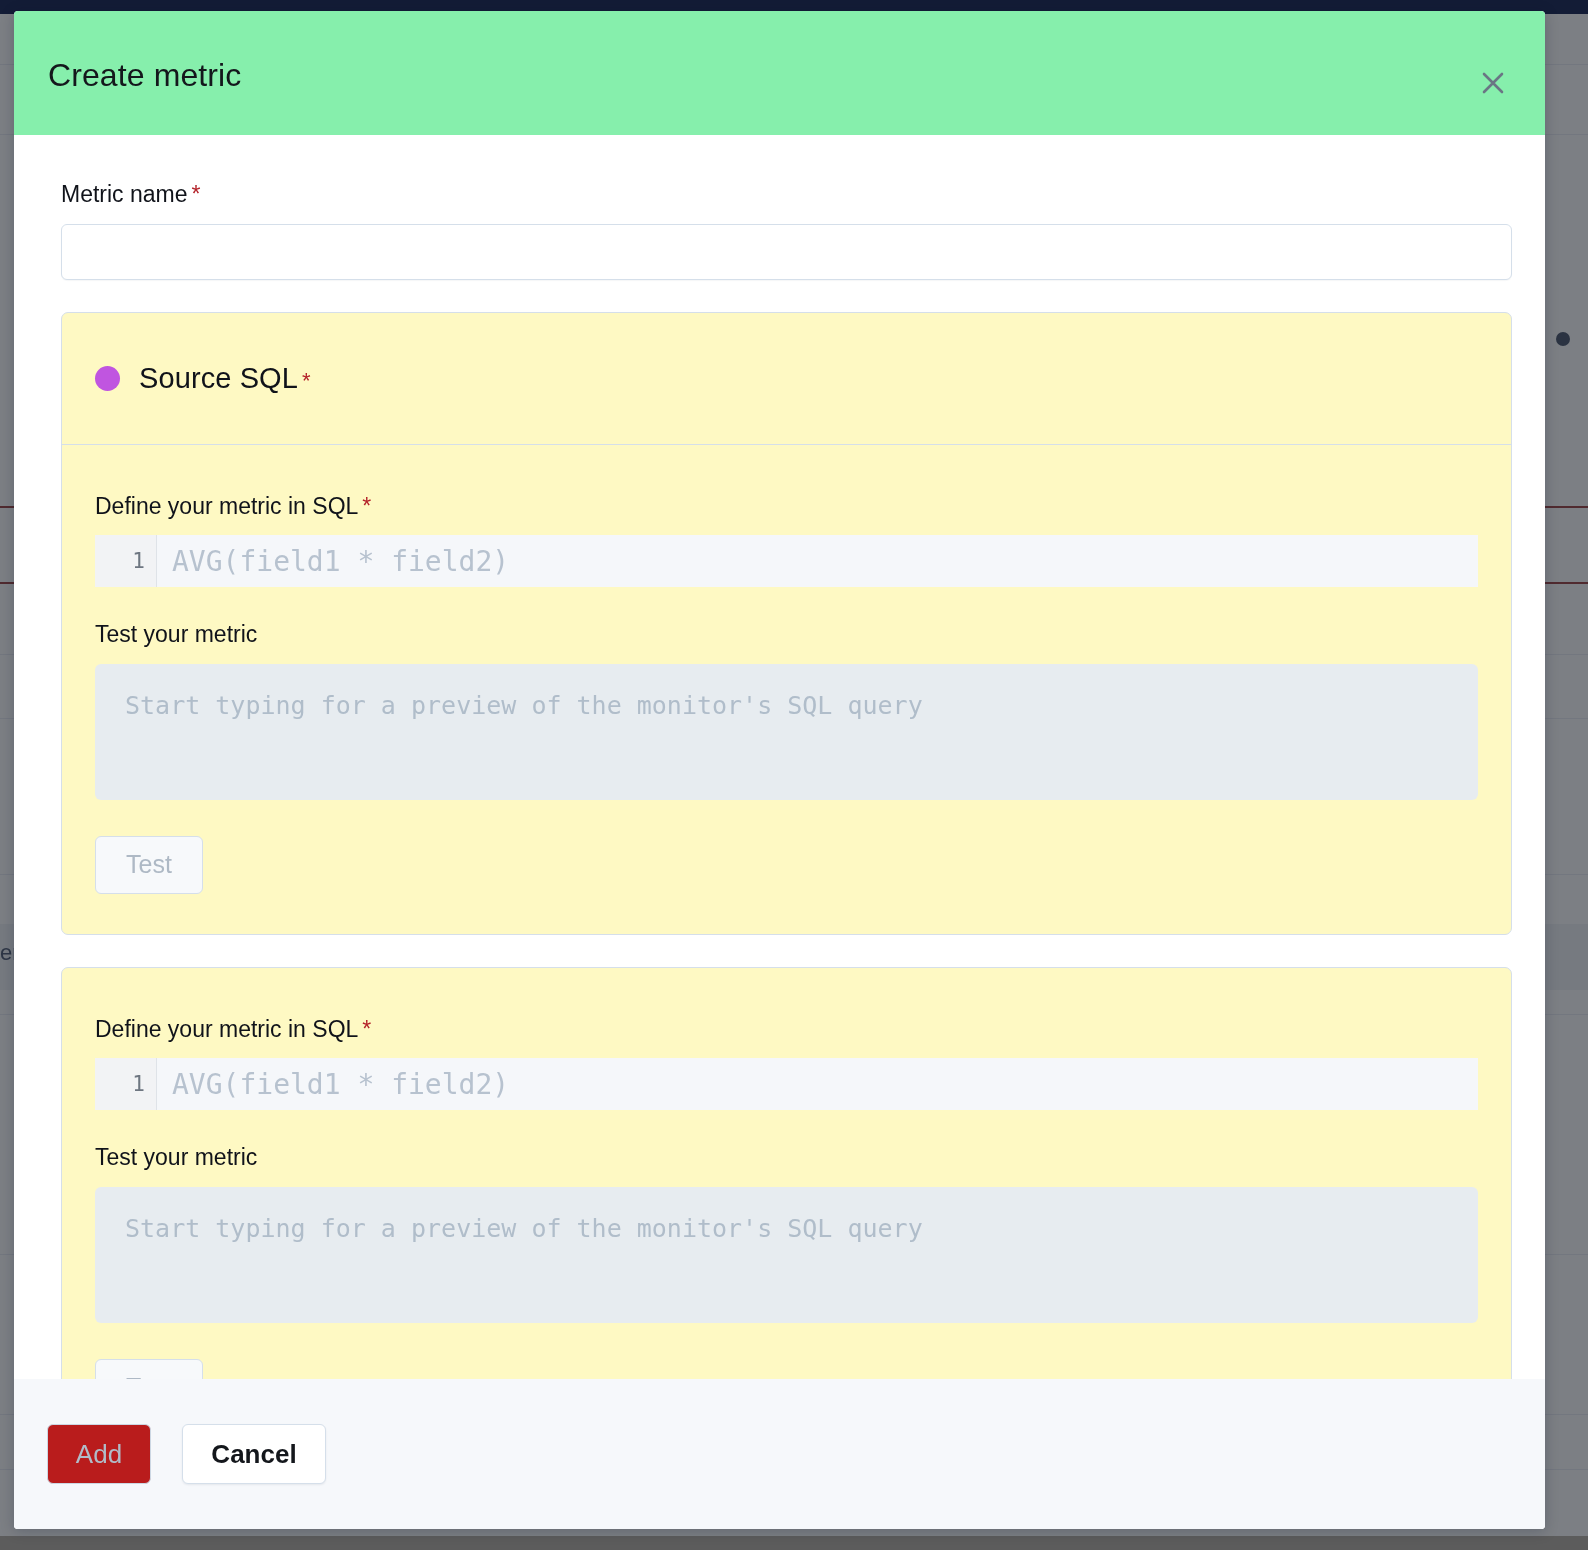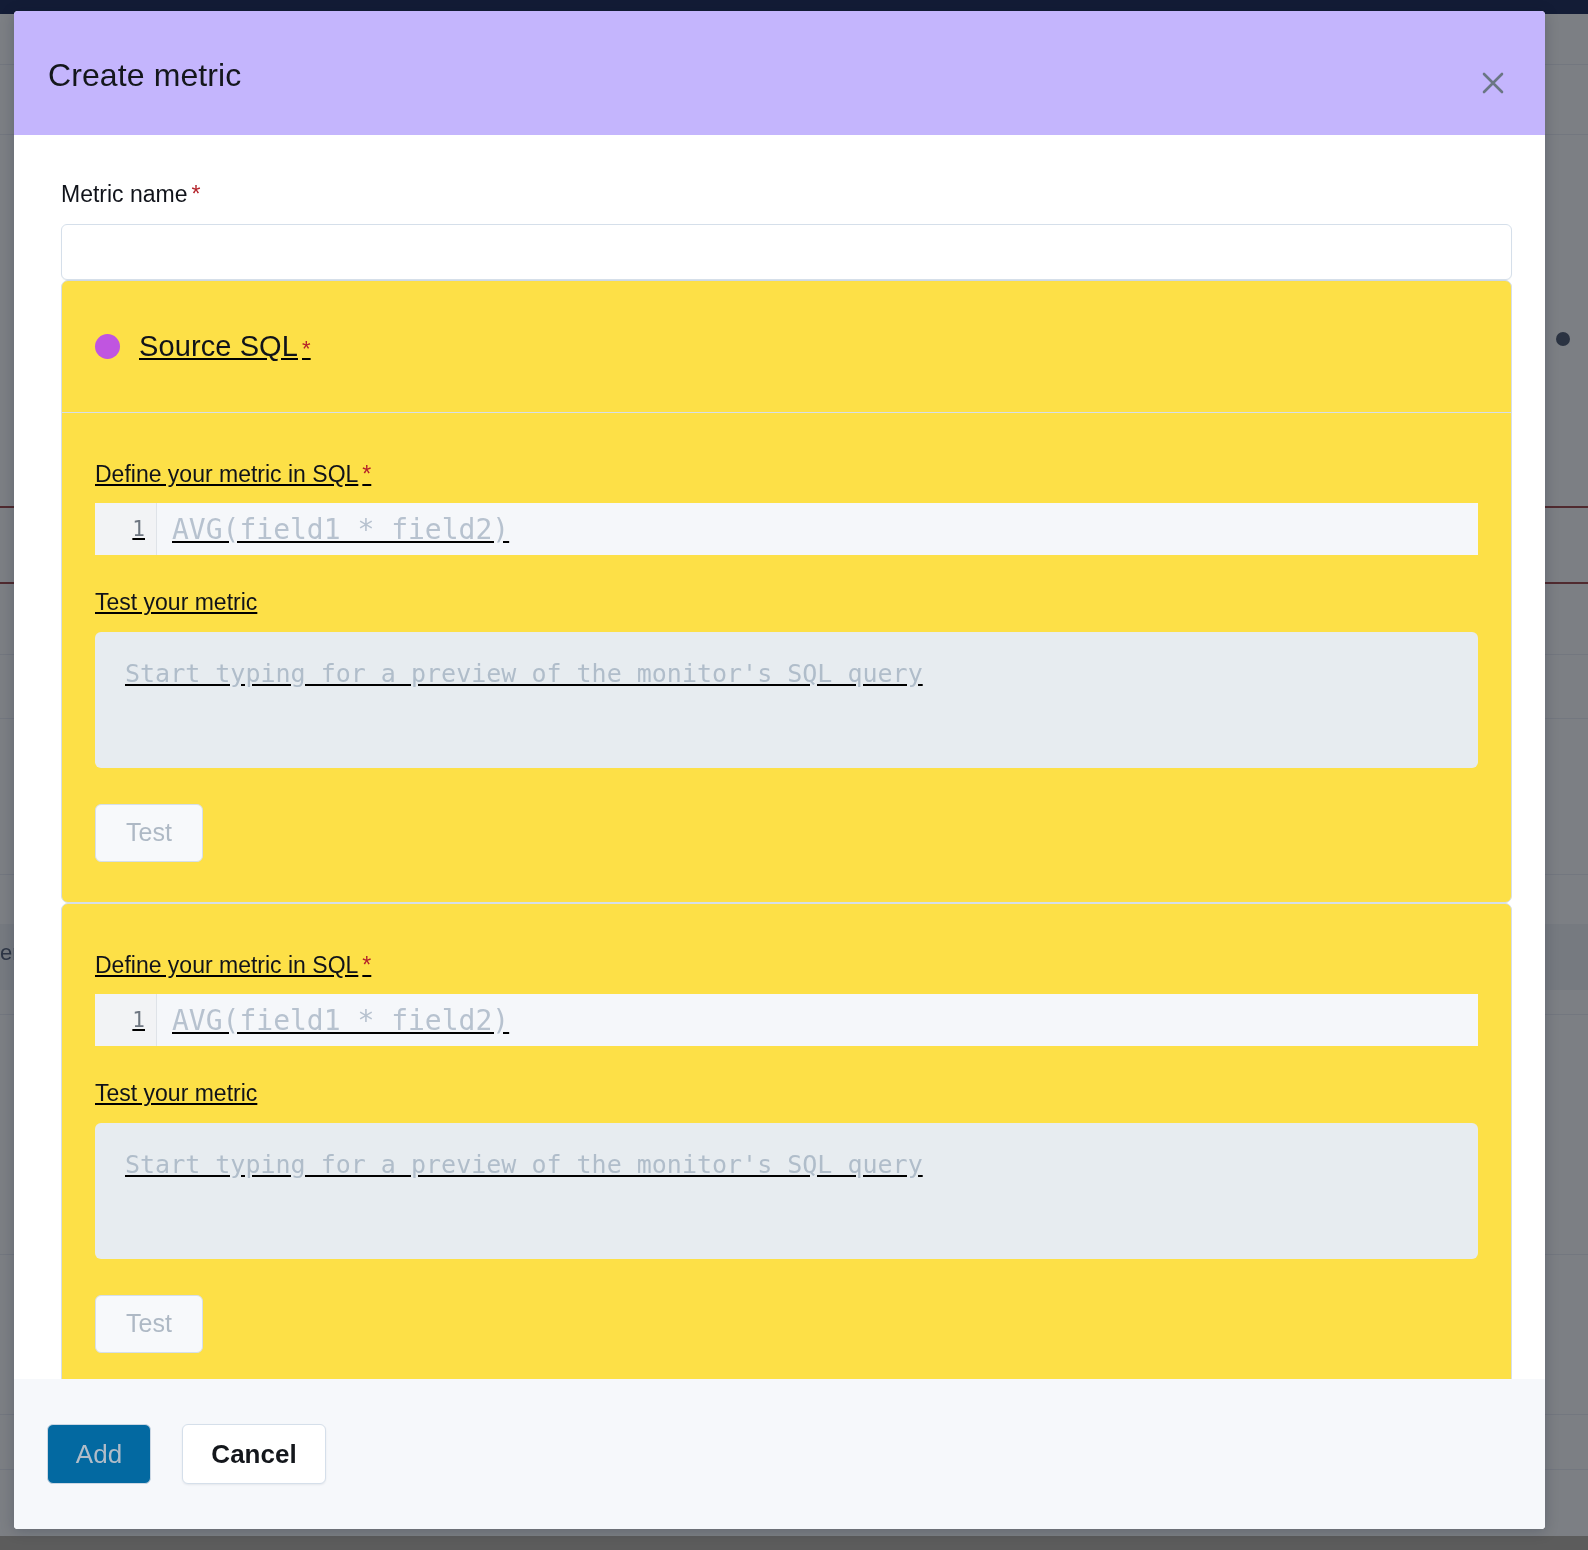--- a/index.html
+++ b/index.html
@@ -84,21 +84,21 @@
     border-radius: 4px;
     overflow: hidden;
     box-shadow: 0 2px 14px rgba(10, 20, 40, 0.22);
     display: flex;
     flex-direction: column;
   }
 
   .modal-header {
     flex: 0 0 auto;
     height: 124px;
-    background: #c4b5fd;
+    background: #86efac;
     position: relative;
     display: flex;
     align-items: center;
     padding: 4px 34px 0 34px;
   }
   .modal-title {
     font-size: 32px;
     font-weight: 400;
     color: #14171c;
     letter-spacing: 0.1px;
@@ -148,25 +148,25 @@
     font-size: 22px;
     color: #10131a;
     padding: 0 14px;
     outline: none;
     font-family: "Liberation Sans", sans-serif;
     box-shadow: 0 1px 1px rgba(24, 40, 70, 0.04);
   }
 
   
   .sql-card {
+    margin-top: 32px;
     border: 1px solid #d5dfea;
     border-radius: 7px;
-    background: #fde047;
-    overflow: hidden;
-    text-decoration: underline;
+    background: #fef9c3;
+    overflow: hidden;
   }
   .sql-card-header {
     height: 132px;
     display: flex;
     align-items: center;
     padding: 0 33px;
     border-bottom: 1px solid #d5dfea;
   }
   .sql-dot {
     width: 25px; height: 25px;
@@ -265,21 +265,21 @@
     padding: 0 26px;
     border-radius: 6px;
     font-size: 26px;
     font-family: "Liberation Sans", sans-serif;
     line-height: 1;
     display: inline-flex;
     align-items: center;
     justify-content: center;
   }
   .btn-add {
-    background: #0369a1;
+    background: #b91c1c;
     border: 1px solid #ccd7e3;
     color: #b1bcc8;
     cursor: default;
     min-width: 104px;
   }
   .btn-cancel {
     background: #ffffff;
     border: 1px solid #d5dfea;
     color: #14171c;
     font-weight: 700;

